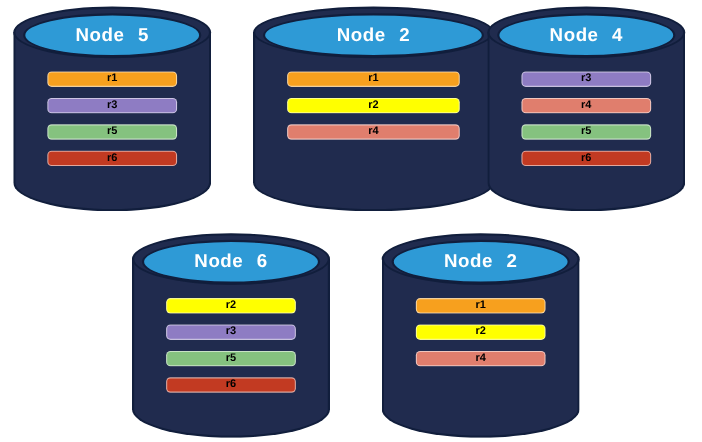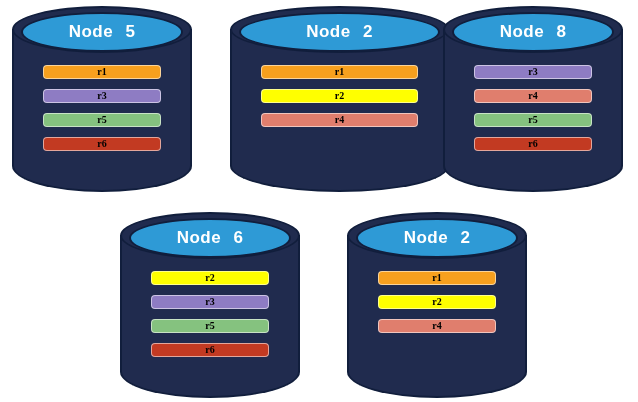--- a/index.html
+++ b/index.html
@@ -78,21 +78,21 @@
   .bar {
     height: 14px;
     border-radius: 4px;
     border: 1px solid rgba(255,255,255,0.55);
     box-sizing: border-box;
     display: flex;
     align-items: center;
     justify-content: center;
   }
   .bar span {
-    font-family: Liberation Serif, serif;
+    font-family: Liberation Sans, sans-serif;
     font-weight: bold;
     font-size: 10px;
     line-height: 1;
     color: var(--bar-text-color, #000000);
   }
 </style>
 </head>
 <body>
 
 <div id="stage" style="background: rgb(255, 255, 255);">
@@ -134,21 +134,21 @@
         </div>
         <div class="bar" style="background: rgb(224, 126, 109);">
           <span>r4</span>
         </div>
       </div>
   </div>
     <div class="node pos-3">
     <div class="cyl-body"></div>
     <div class="cyl-top">
       <div class="cyl-face">
-        <span class="node-title">Node 8</span>
+        <span class="node-title">Node 4</span>
       </div>
     </div>
     <div class="bars">
         <div class="bar" style="background: rgb(142, 124, 195);">
           <span>r3</span>
         </div>
         <div class="bar" style="background: rgb(224, 126, 109);">
           <span>r4</span>
         </div>
         <div class="bar" style="background: rgb(133, 194, 127);">

